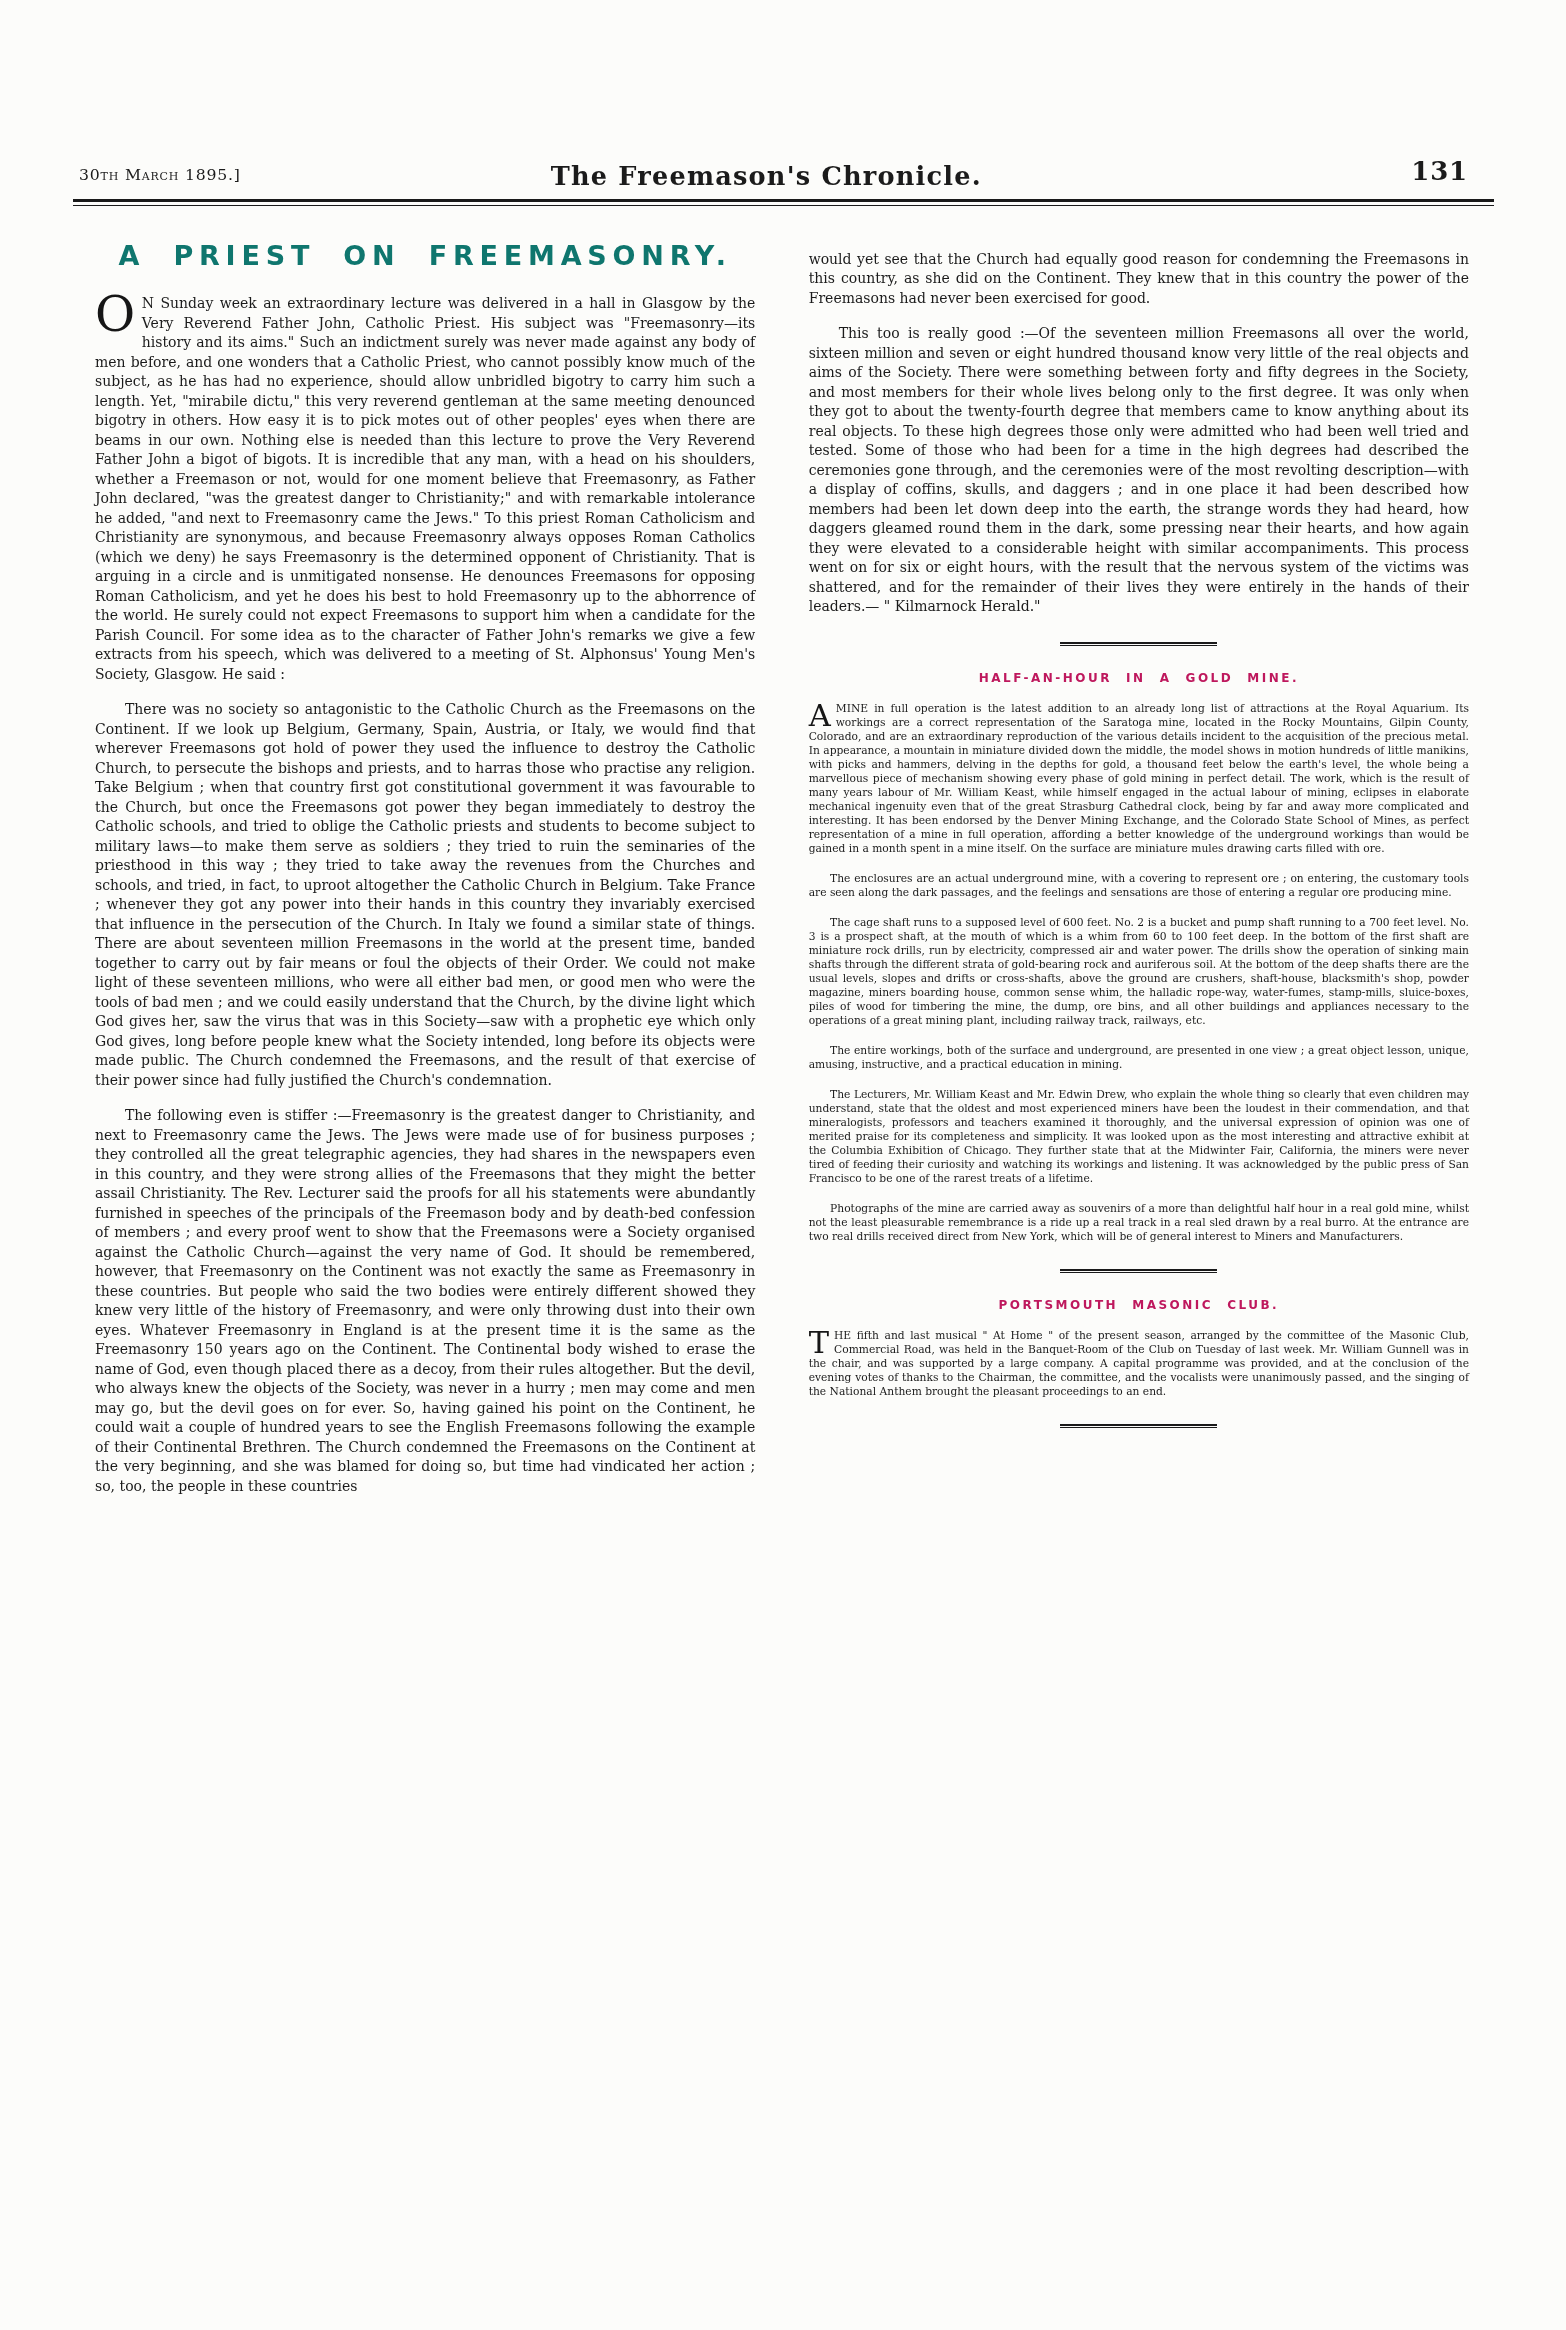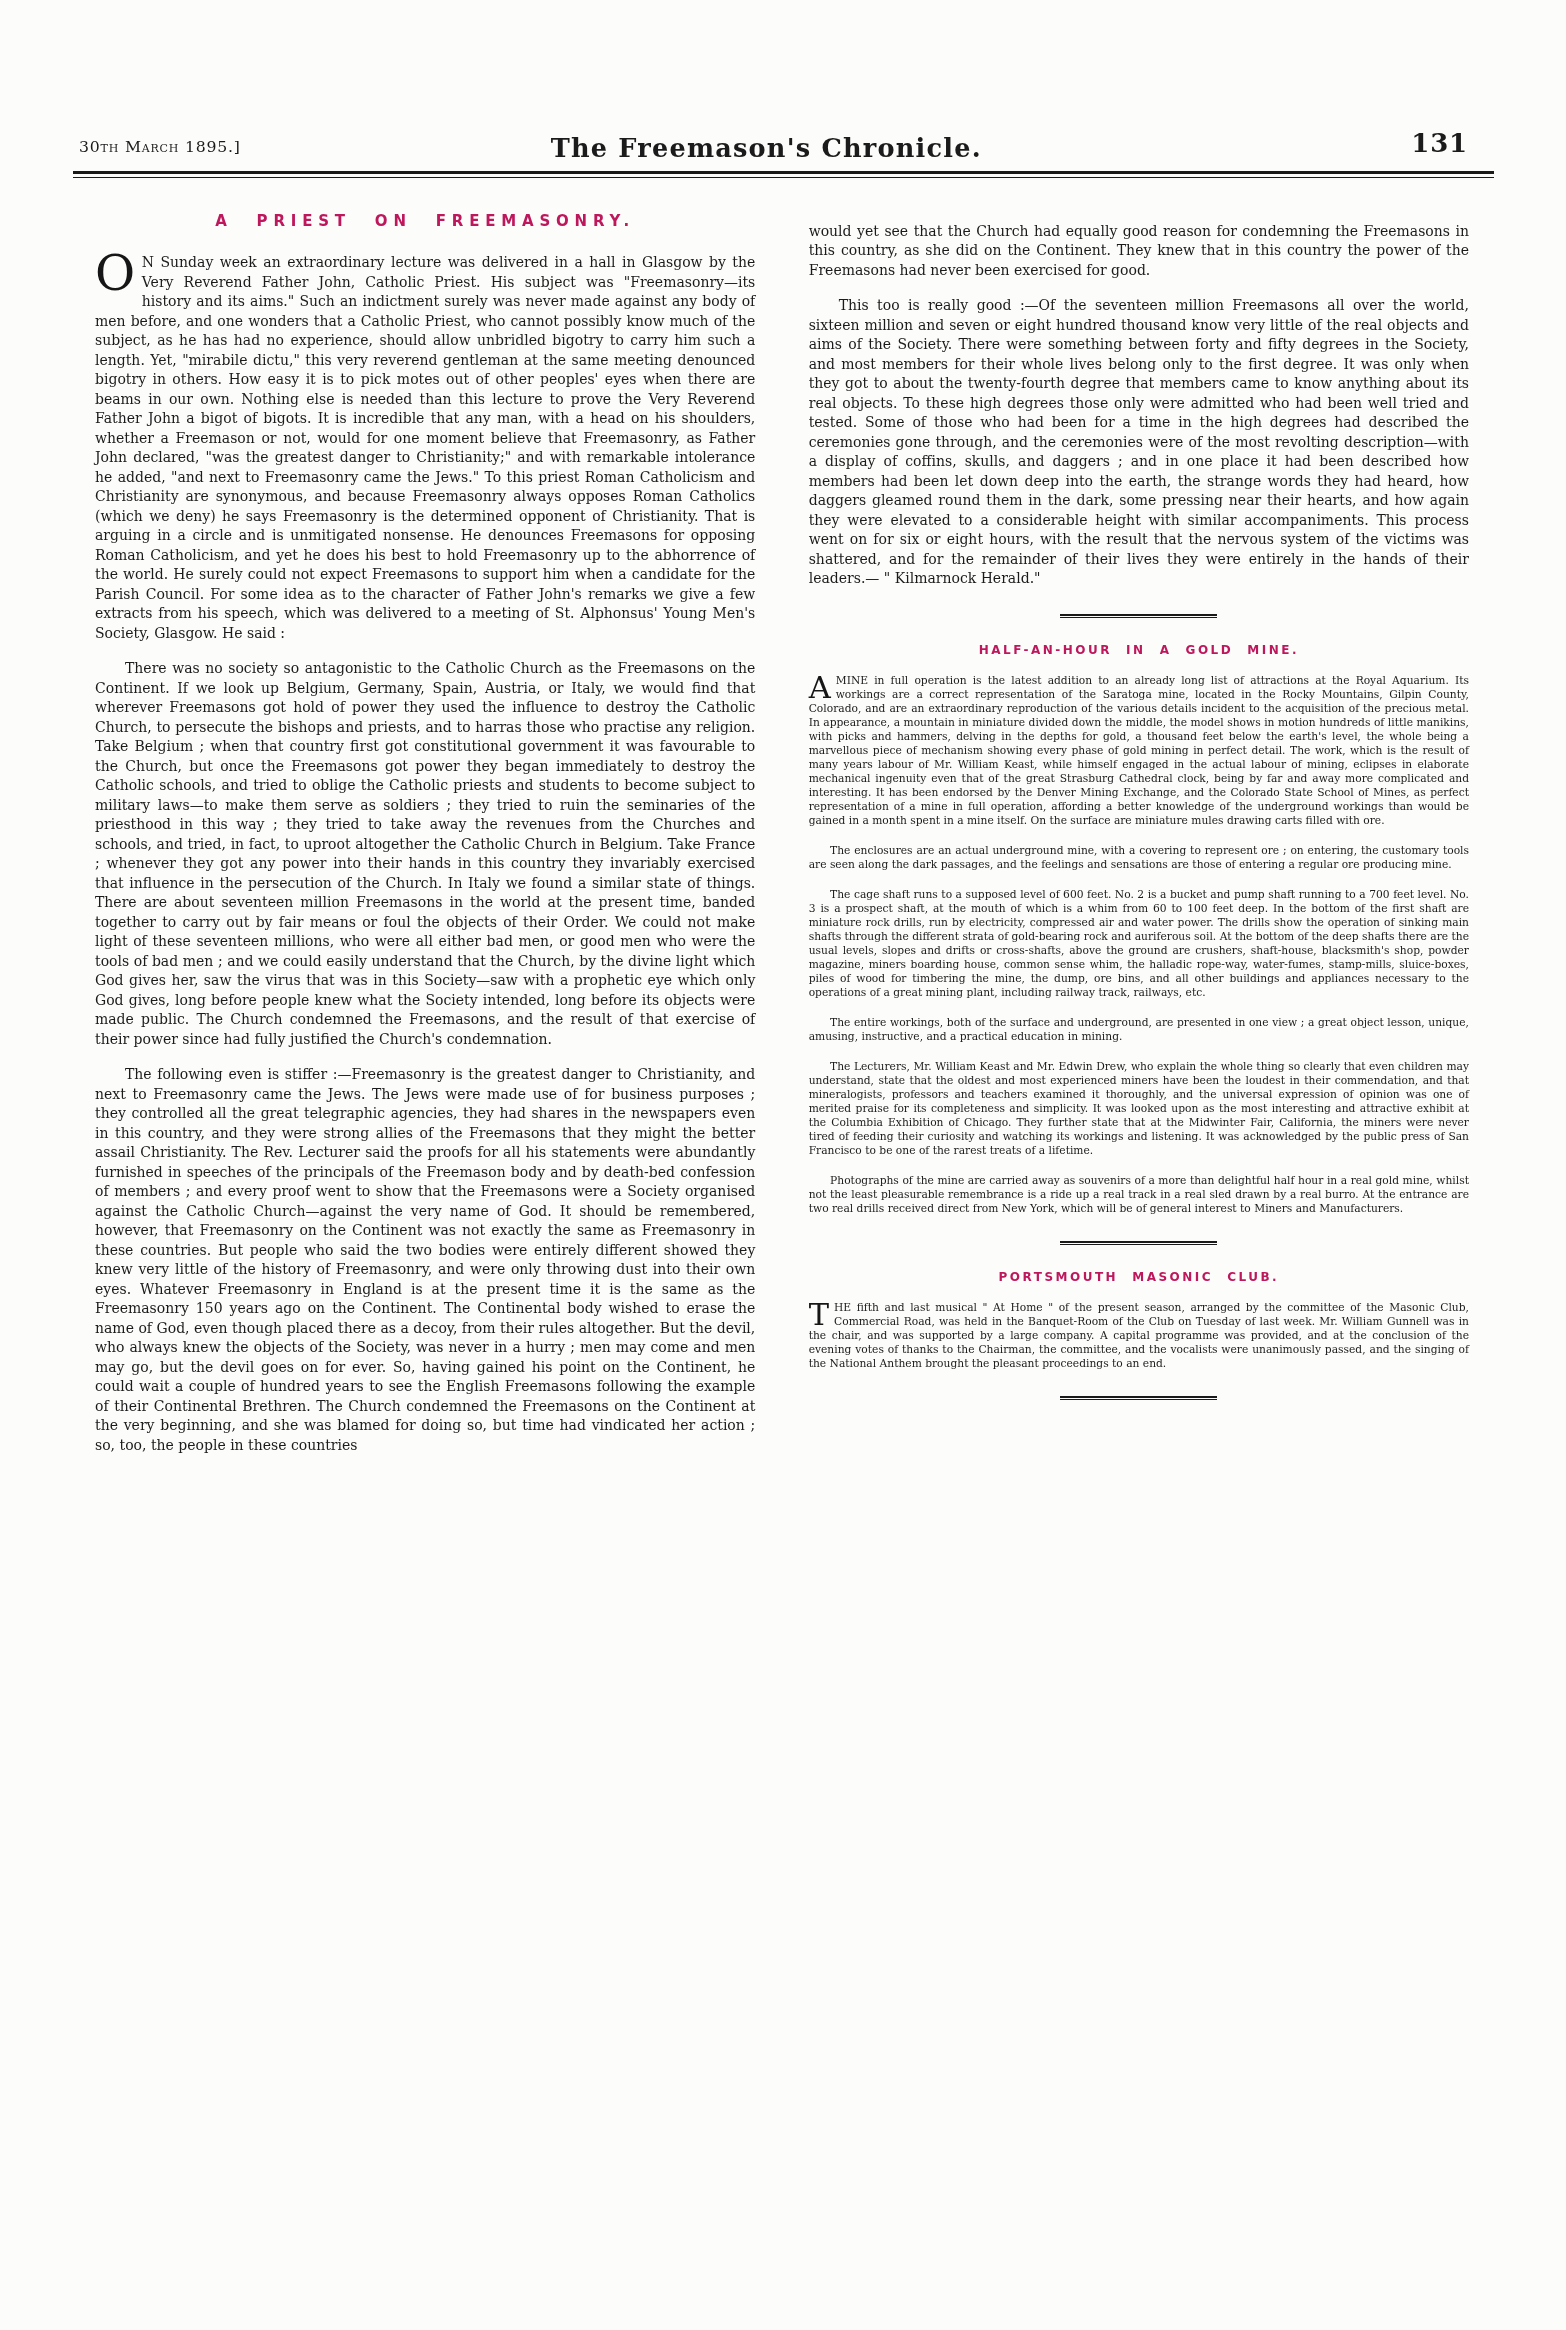--- a/index.html
+++ b/index.html
@@ -7,21 +7,21 @@
     position:relative;
     width:1567px;height:2330px;
     margin:0 auto;
     background:#fcfcfa;
     color:#1b1b1b;
     font-family:"DejaVu Serif", serif;
     overflow:hidden;
     box-sizing:border-box;
   }
   
-  .header{position:relative;height:163px;}
+  .header{position:relative;height:163px;margin-top:28px;}
   .issue-date{
     position:absolute;left:79px;bottom:6.6px;
     font-size:15.7px;font-variant:small-caps;letter-spacing:0.8px;
   }
   .masthead{
     position:absolute;left:50%;bottom:0;transform:translateX(-54%);
     font-size:25.6px;font-weight:bold;letter-spacing:1.2px;
     white-space:nowrap;
   }
   .page-number{
@@ -38,23 +38,23 @@
   .columns{
     display:flex;gap:21.4px;
     padding:28px 82px 0 79px;
     box-sizing:border-box;
   }
   .col{width:50%;box-sizing:border-box;}
   
   .headline-major{
     margin:6.6px 0 23px 0;
     font-family:"DejaVu Sans", sans-serif;
-    font-weight:bold;font-size:15px;
+    font-weight:bold;font-size:27px;
     letter-spacing:5.8px;word-spacing:13px;
-    text-align:center;color:#be185d;
+    text-align:center;color:#0f766e;
   }
   .headline-minor{
     margin:0 0 16.5px 0;
     font-family:"DejaVu Sans", sans-serif;
     font-weight:bold;font-size:12px;
     letter-spacing:2.5px;word-spacing:7.4px;
     text-align:center;color:#be185d;
   }
   
   p.para{margin:16px;text-align:justify;}

